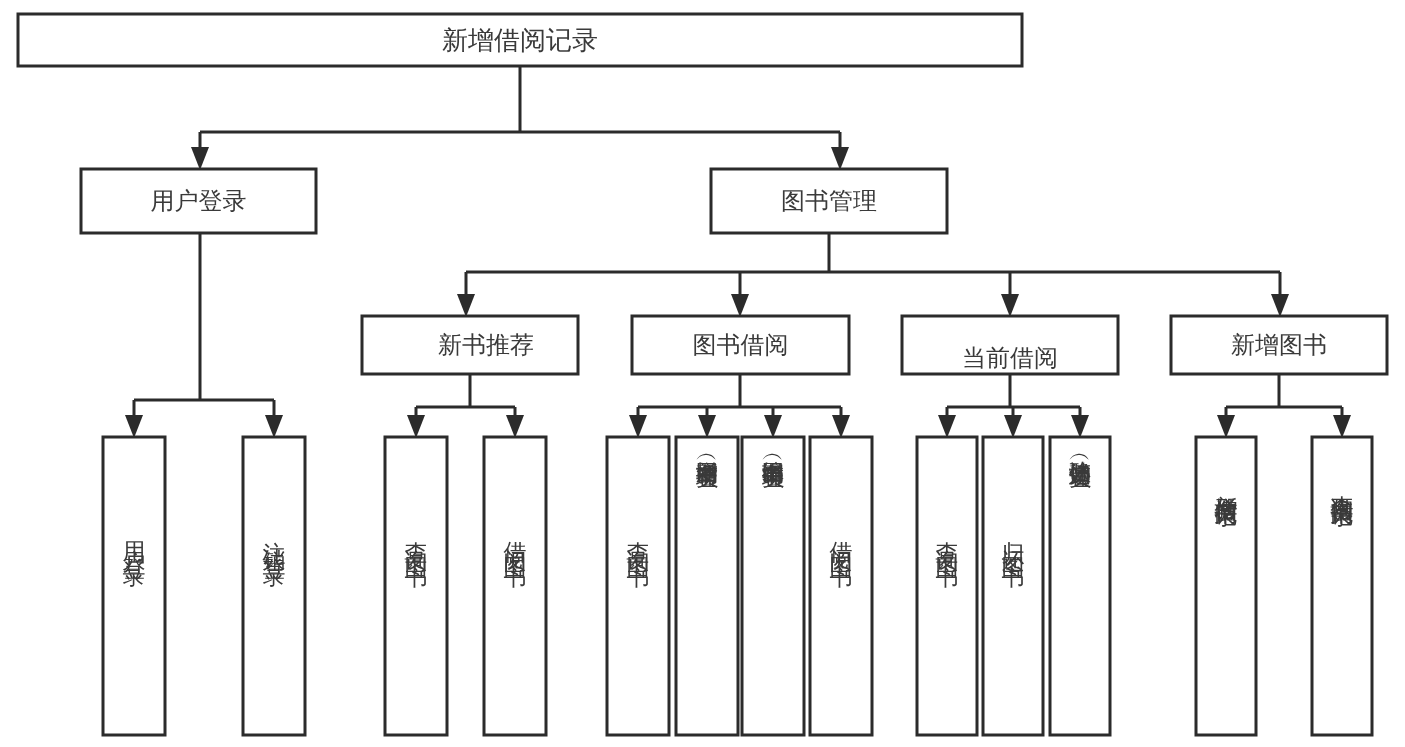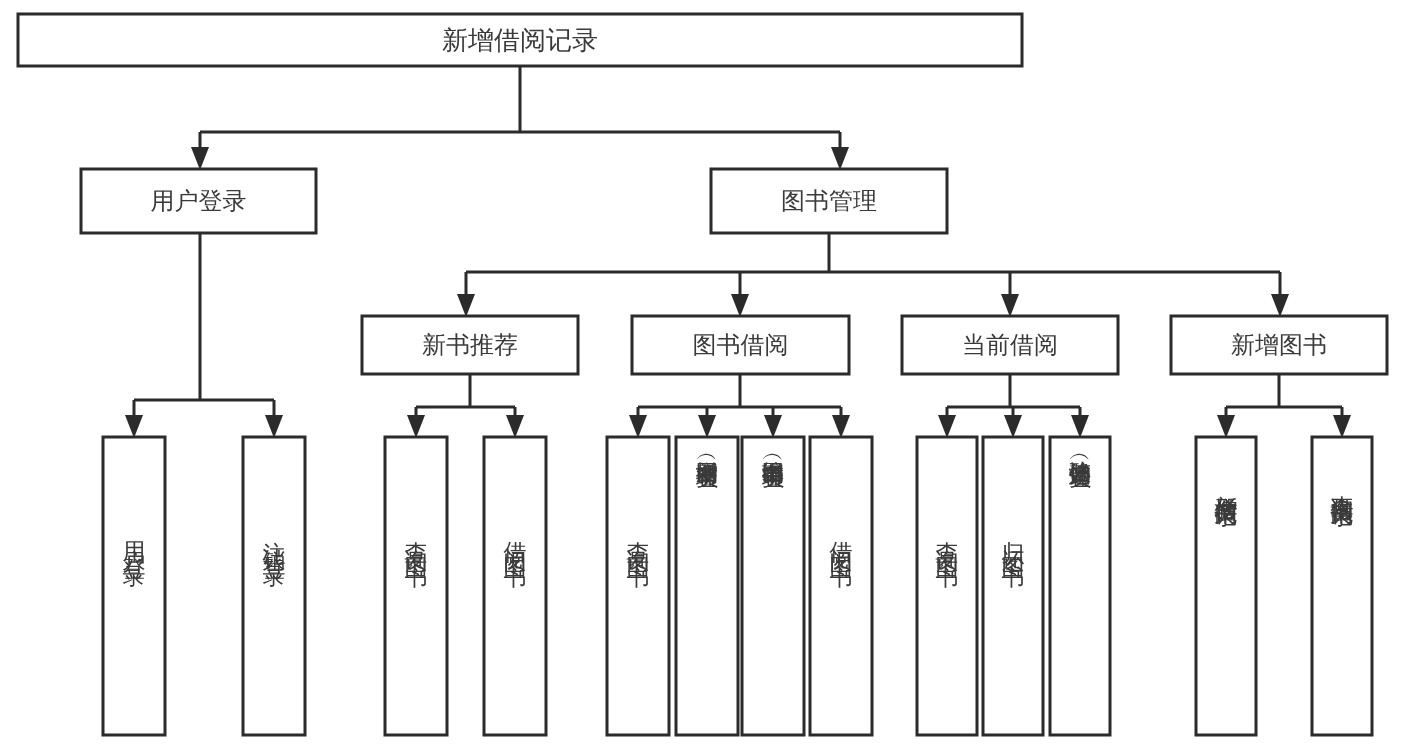--- a/index.html
+++ b/index.html
@@ -130,27 +130,27 @@
   <div id="labels-layer">
       <div class="htext-wrap" style="left: 18px; top: 14px; width: 1004px; height: 52px;">
         <span class="htext" style="font-size: 26px;">新增借阅记录</span>
       </div>
       <div class="htext-wrap" style="left: 81px; top: 169px; width: 235px; height: 64px;">
         <span class="htext" style="font-size: 24px;">用户登录</span>
       </div>
       <div class="htext-wrap" style="left: 711px; top: 169px; width: 236px; height: 64px;">
         <span class="htext" style="font-size: 24px;">图书管理</span>
       </div>
-      <div class="htext-wrap" style="left: 362px; top: 316px; width: 216px; height: 58px;">
+      <div class="htext-wrap" style="left: 362px; top: 316px; width: 216px; height: 58px; padding-left: 16px;">
         <span class="htext" style="font-size: 24px;">新书推荐</span>
       </div>
       <div class="htext-wrap" style="left: 632px; top: 316px; width: 217px; height: 58px;">
         <span class="htext" style="font-size: 24px; font-family: Liberation Mono, monospace;">图书借阅</span>
       </div>
-      <div class="htext-wrap" style="left: 902px; top: 316px; width: 216px; height: 58px;">
+      <div class="htext-wrap" style="left: 902px; top: 316px; width: 216px; height: 58px; align-items: flex-end;">
         <span class="htext" style="font-size: 24px;">当前借阅</span>
       </div>
       <div class="htext-wrap" style="left: 1171px; top: 316px; width: 216px; height: 58px;">
         <span class="htext" style="font-size: 24px;">新增图书</span>
       </div>
       <div class="vtext-wrap" style="left: 103px; top: 437px; width: 62px; height: 298px; padding-top: 86px;">
         <span class="vtext" style="font-size: 23px; letter-spacing: 8px;">用户登录</span>
       </div>
       <div class="vtext-wrap" style="left: 243px; top: 437px; width: 62px; height: 298px; padding-top: 86px;">
         <span class="vtext" style="font-size: 23px; letter-spacing: 8px;">注销登录</span>

